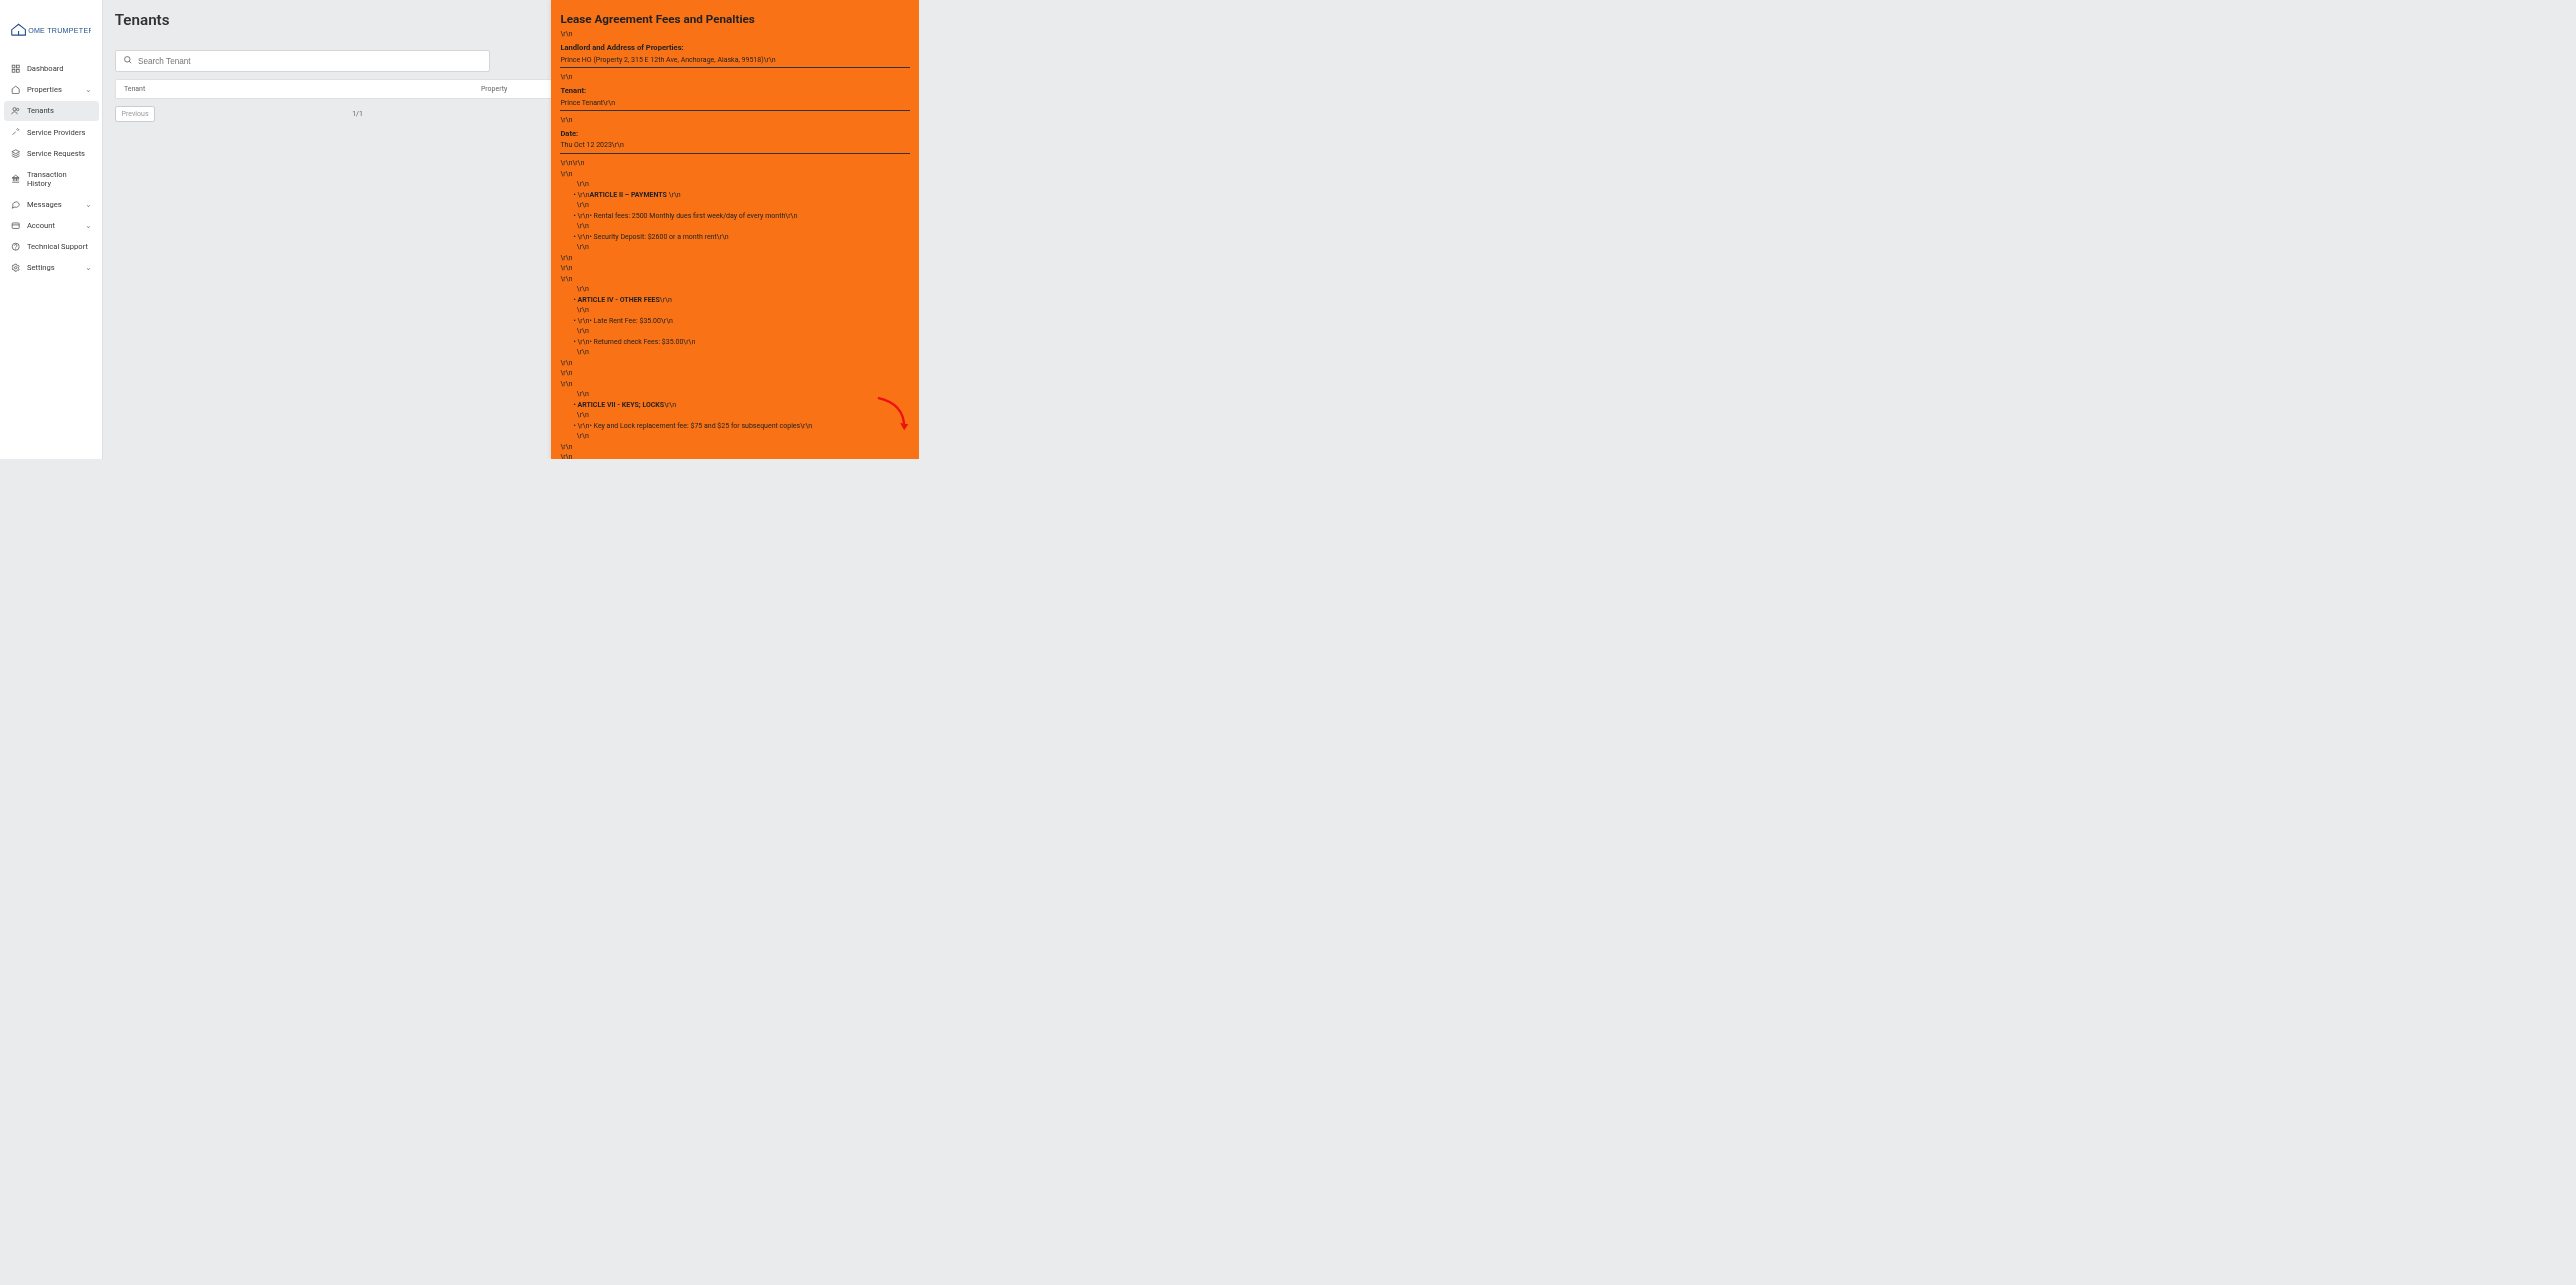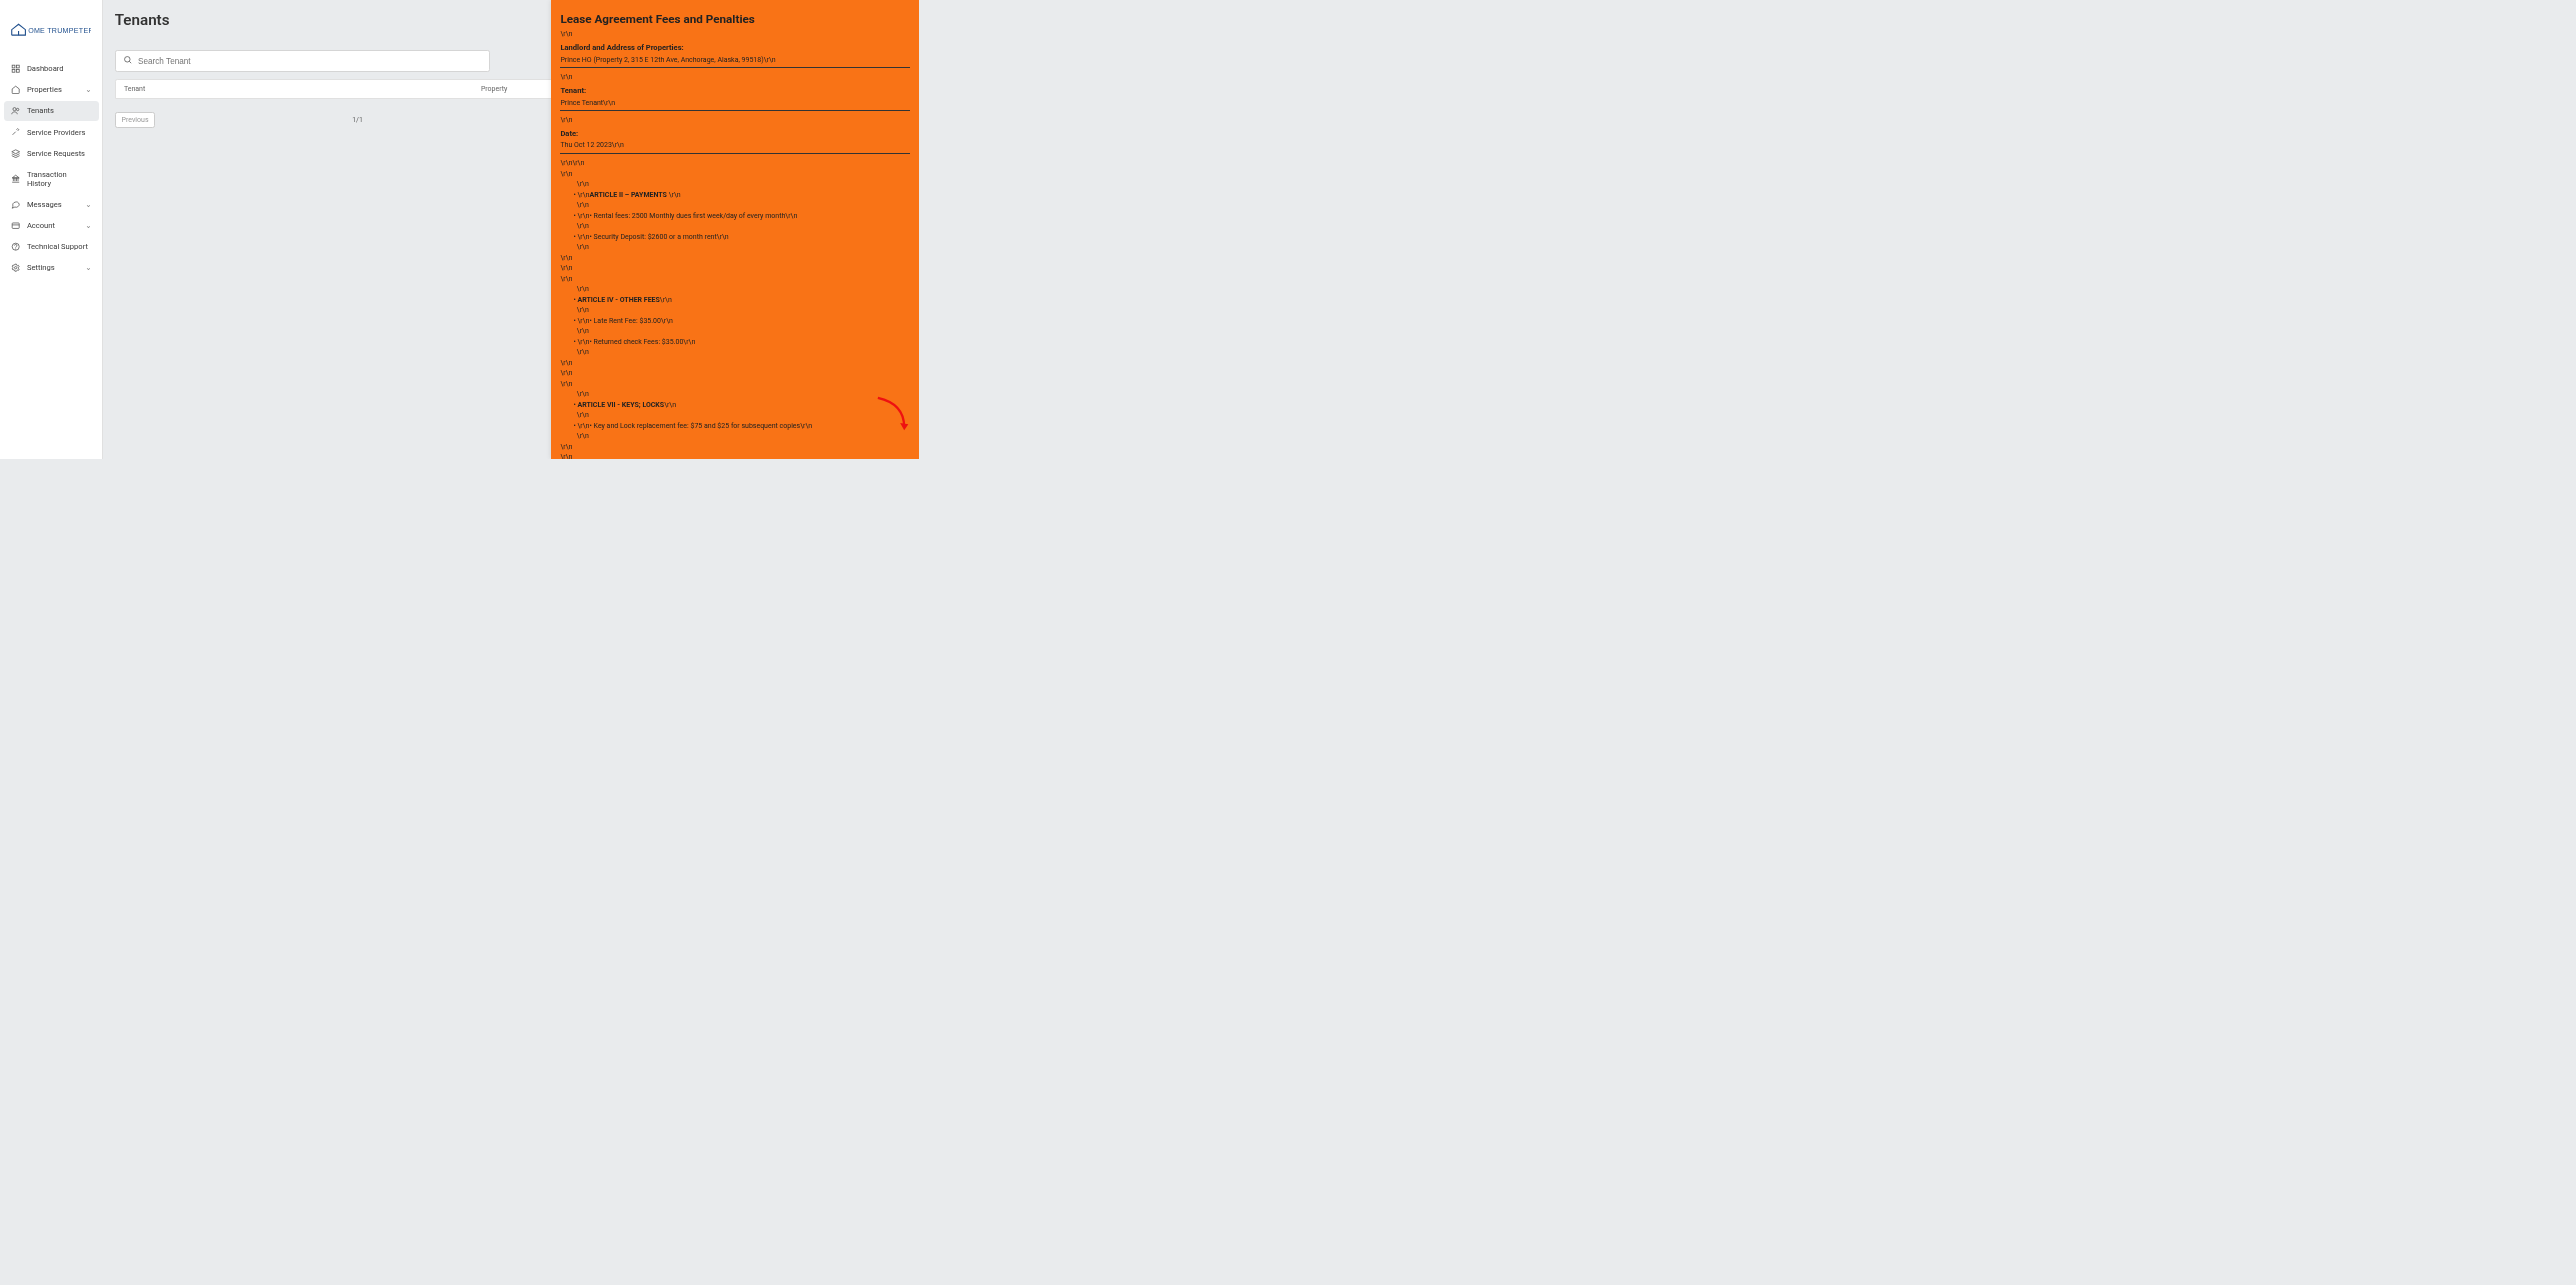--- a/index.html
+++ b/index.html
@@ -82,21 +82,21 @@
     padding:5.9px 8.2px;
     font-size:7.6px;
   }
   .avatar {
     width:14px; height:14px; border-radius:50%;
     background:#8b97a5;
     display:flex;align-items:center;justify-content:center;
     color:#fff; margin-right:7px;
   }
   .pager {
-    margin-top:13px;
+    margin-top:7px;
     display:flex; align-items:center;
     font-size:7px; color:#666;
   }
   .pager .btn {
     border:0.6px solid #ccc; background:#fff; border-radius:2.3px;
     padding:2.9px 5.9px; color:#999;
   }
   .pager .info { flex:1; text-align:center; }
   .panel {
     position:absolute;

